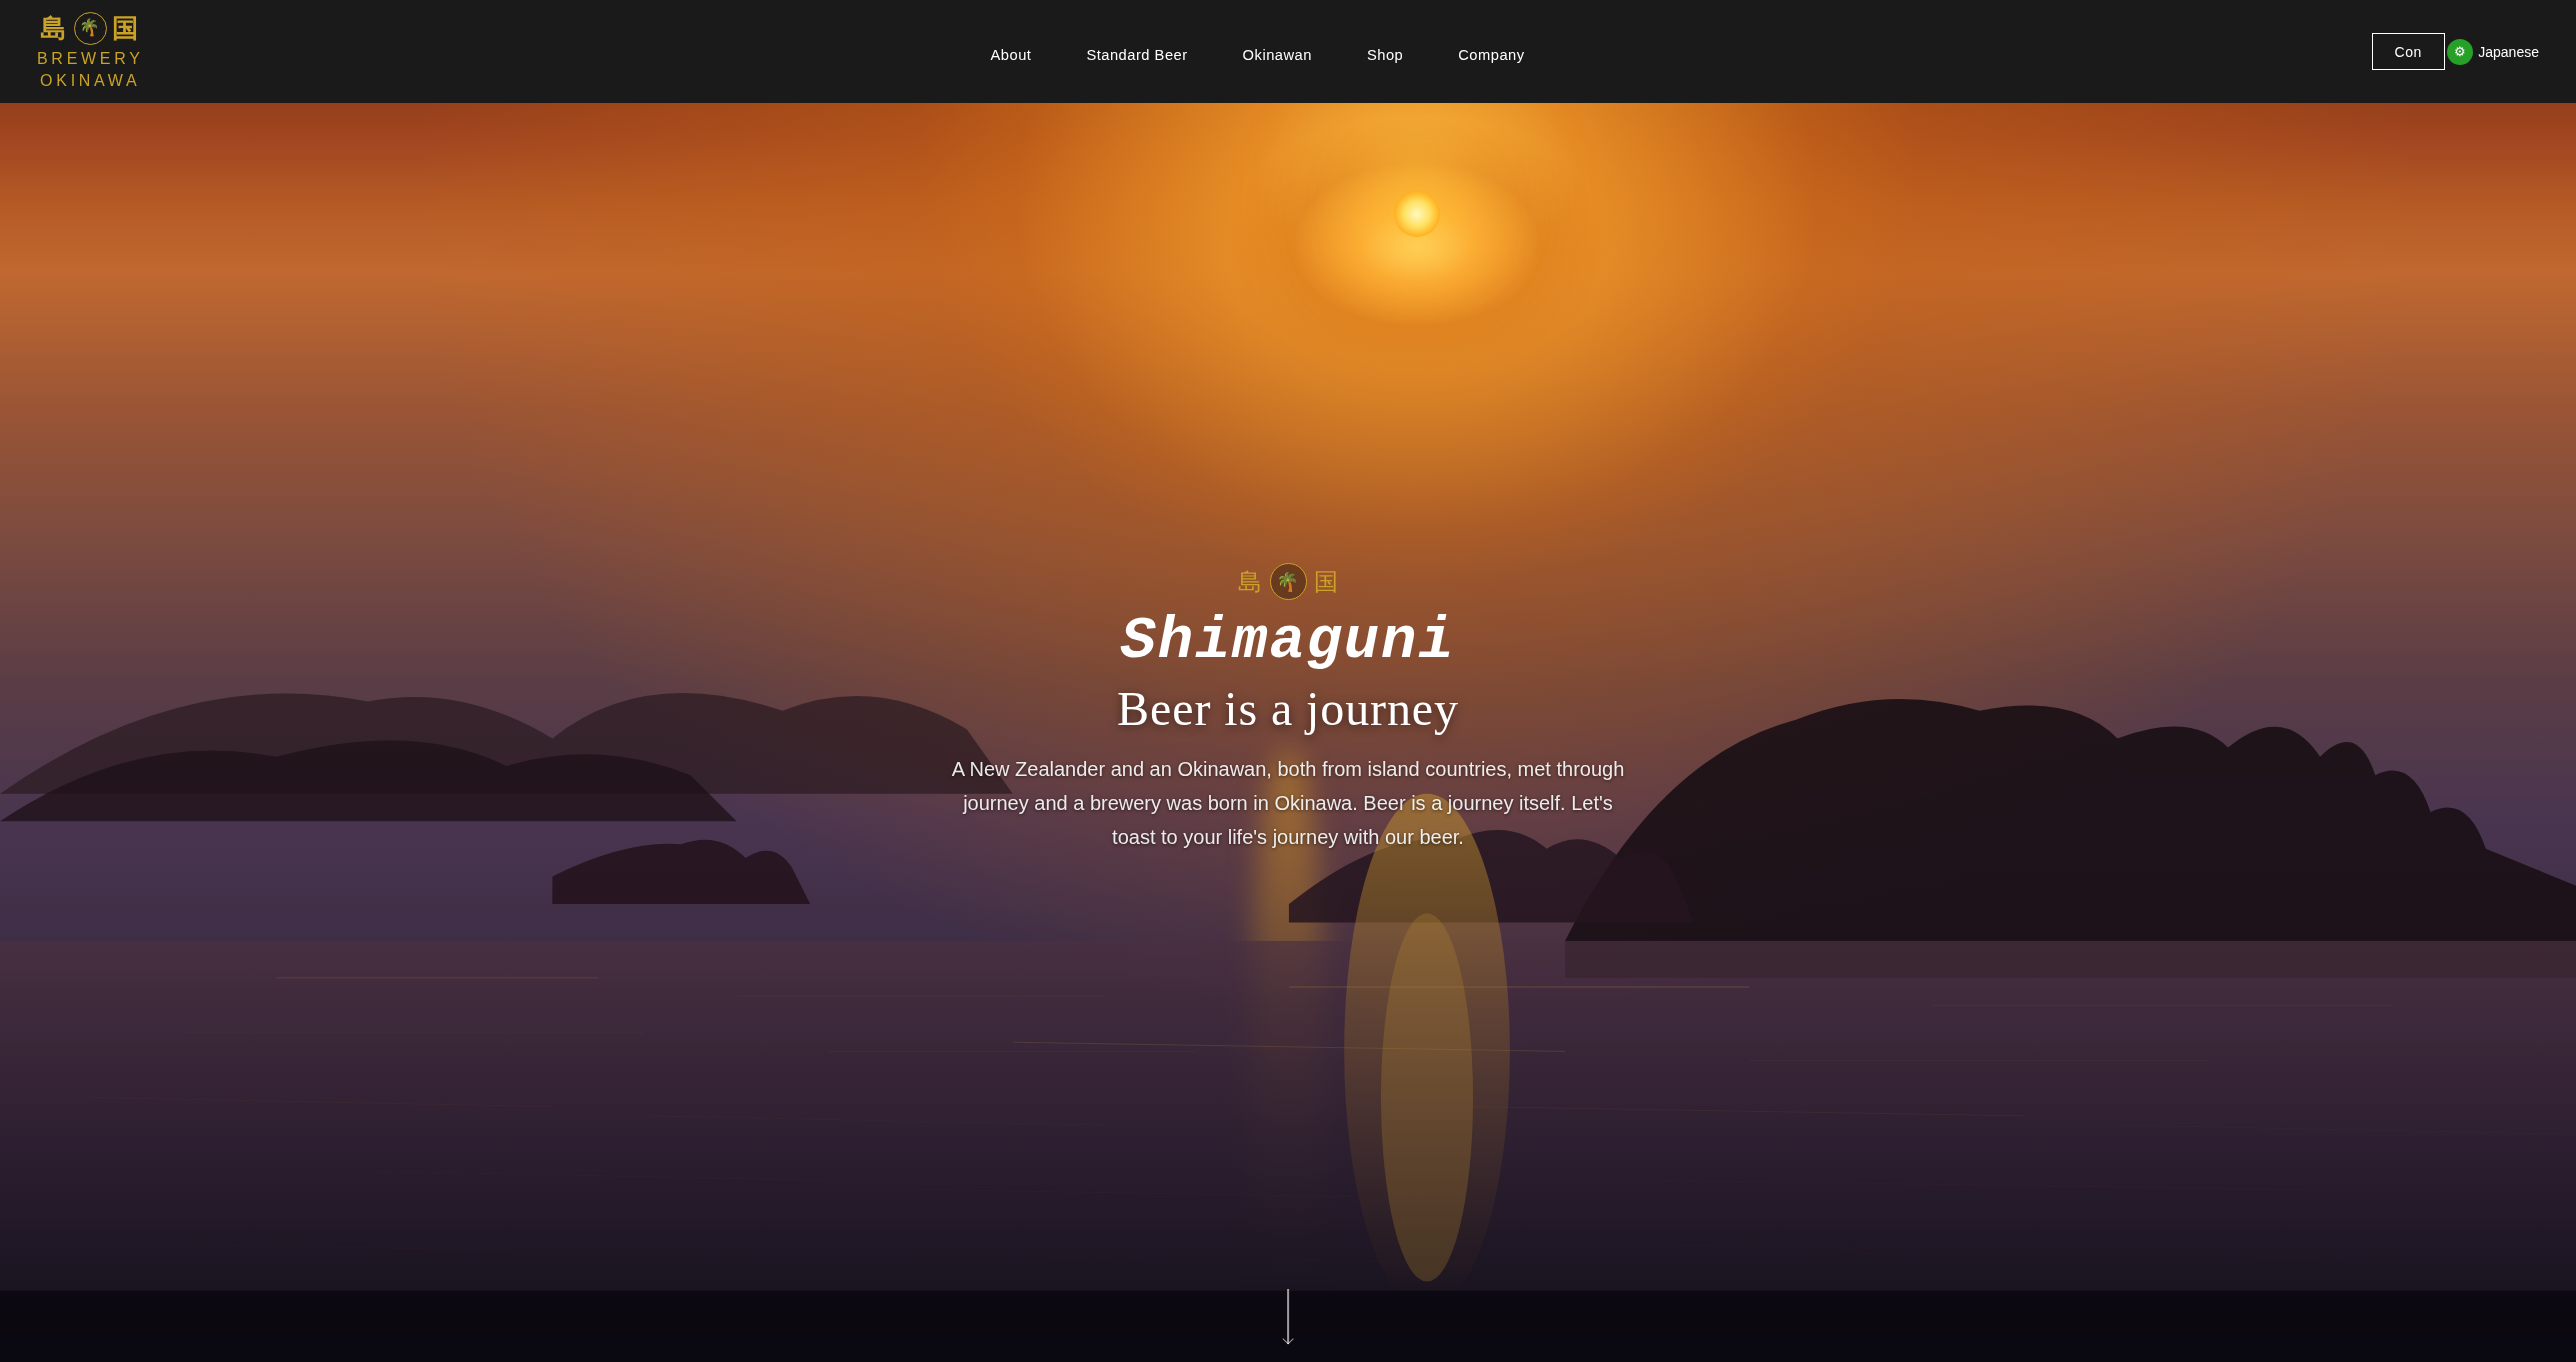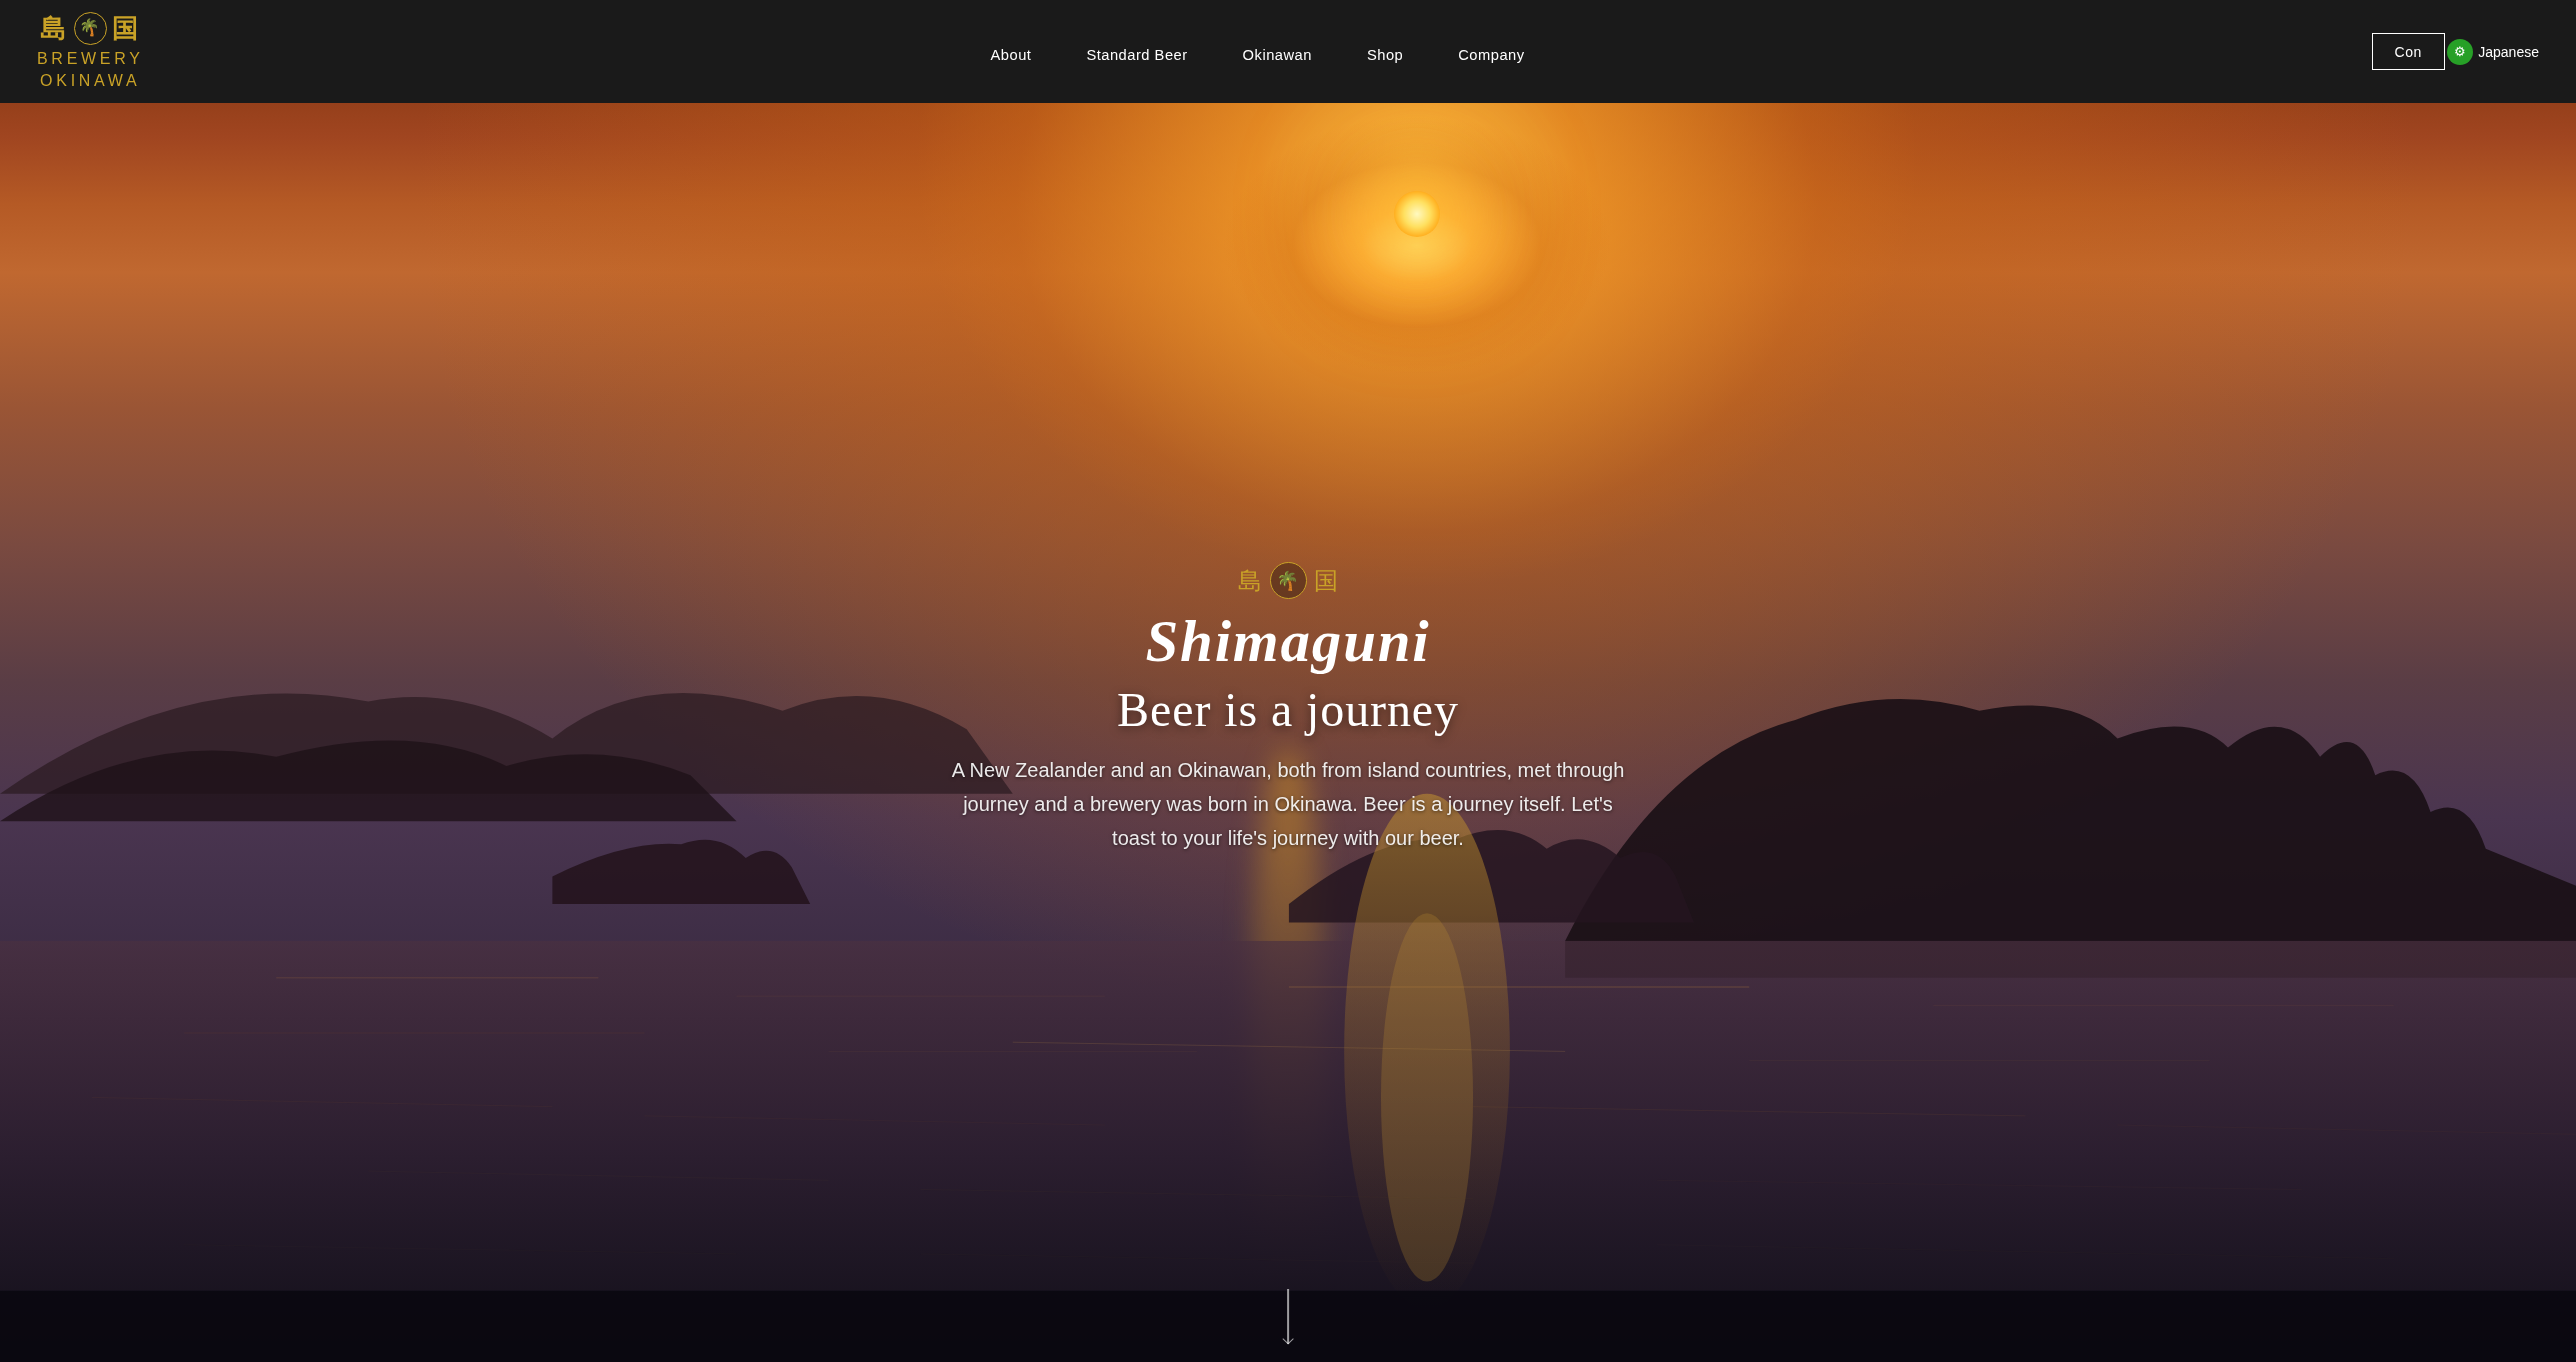--- a/index.html
+++ b/index.html
@@ -212,21 +212,21 @@
       display: flex;
       align-items: center;
       justify-content: center;
       font-size: 18.4px;
       background: rgba(0,0,0,0.3);
     }
 
     .hero-brand-name {
       font-size: 59px;
       font-style: italic;
-      font-family: Liberation Serif, serif;
+      font-family: Liberation Mono, monospace;
       letter-spacing: 1.8px;
       margin-bottom: 6px;
       background: linear-gradient(to right, #c9a227 0%, #c9a227 8%, #ffffff 20%, #ffffff 100%);
       -webkit-background-clip: text;
       -webkit-text-fill-color: transparent;
       background-clip: text;
     }
 
     .hero-tagline {
       font-size: 48px;

